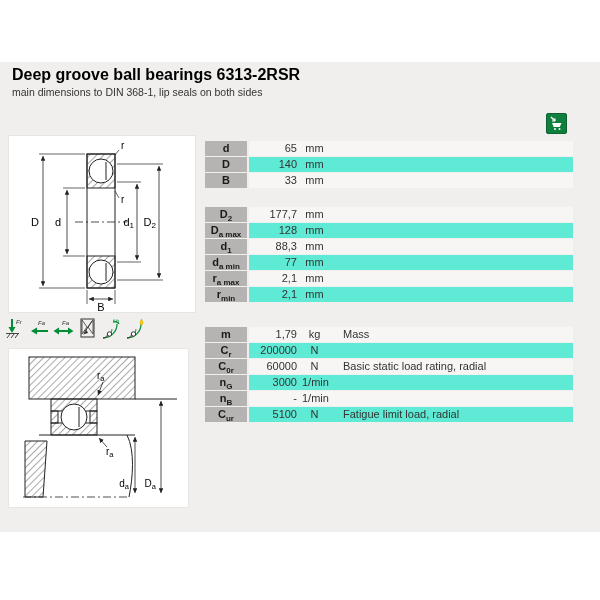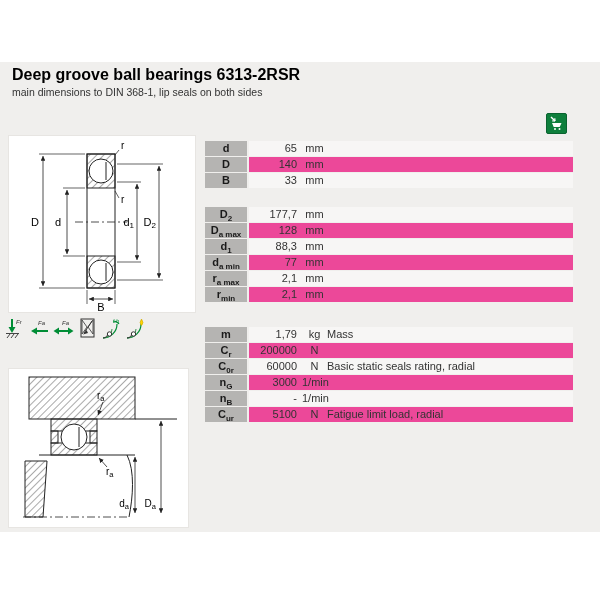--- a/index.html
+++ b/index.html
@@ -7,36 +7,36 @@
     font-family:"Liberation Sans", sans-serif; color:#222; }
   .band { position:absolute; left:0; top:62px; width:600px; height:470px; background:#f0efed; }
   .titleblock { position:absolute; left:12px; top:66px; }
   .titleblock h1 { font-size:16px; font-weight:bold; color:#000; letter-spacing:0; }
   .titleblock .sub { font-size:10.5px; color:#333; margin-top:2px; }
   .cart-btn { position:absolute; left:546px; top:113px; width:21px; height:21px;
     background:#0e7f3c; border:1px solid #0a6330; border-radius:2px; cursor:pointer;
     display:flex; align-items:center; justify-content:center; }
   .panel { position:absolute; background:#fff; border:1px solid #e7e5e2; }
   .panel1 { left:8px; top:135px; width:188px; height:178px; }
-  .panel2 { left:8px; top:368px; width:181px; height:160px; }
+  .panel2 { left:8px; top:348px; width:181px; height:160px; }
   .iconrow { position:absolute; left:5px; top:317px; display:flex; gap:3px; align-items:flex-end; }
   .iconrow .ic { width:21px; height:22px; }
   
   .tgroup { position:absolute; left:205px; width:368px; }
   .g1 { top:141px; } .g2 { top:207px; } .g3 { top:327px; }
   .trow { display:flex; height:15px; margin-bottom:1px; font-size:11px; line-height:15px; }
   .tlabel { width:42px; background:#b5b4b2; color:#1a1a1a; text-align:center;
     font-weight:bold; margin-right:2px; flex:none; }
   .tlabel sub { font-size:8px; font-weight:bold; }
   .tstrip { flex:1; display:flex; }
   .light .tstrip { background:#f7f6f5; }
-  .dark  .tstrip { background:#ec4899; }
+  .dark  .tstrip { background:#5eead4; }
   .tval { width:48px; text-align:right; flex:none; color:#333; }
   .tunit { width:30px; padding-left:5px; flex:none; color:#333;text-align:center; }
-  .tdesc { flex:1; color:#333; }
+  .tdesc { flex:1; color:#333;margin-left:16px; }
   svg text { font-family:"Liberation Sans", sans-serif; }
 </style>
 </head>
 <body>
 
 <div class="band"></div>
 
 <div class="titleblock">
   <h1>Deep groove ball bearings 6313-2RSR</h1>
   <div class="sub">main dimensions to DIN 368-1, lip seals on both sides</div>
@@ -287,21 +287,21 @@
     <div class="tstrip">
         <span class="tval">200000</span>
         <span class="tunit">N</span>
       </div>
   </div>
   <div class="trow light">
     <div class="tlabel"><span>C</span><sub>0r</sub></div>
     <div class="tstrip">
         <span class="tval">60000</span>
         <span class="tunit">N</span>
-        <span class="tdesc">Basic static seals rating, radial</span>
+        <span class="tdesc">Basic static load rating, radial</span>
       </div>
   </div>
   <div class="trow dark">
     <div class="tlabel"><span>n</span><sub>G</sub></div>
     <div class="tstrip">
         <span class="tval">3000</span>
         <span class="tunit">1/min</span>
       </div>
   </div>
   <div class="trow light">

